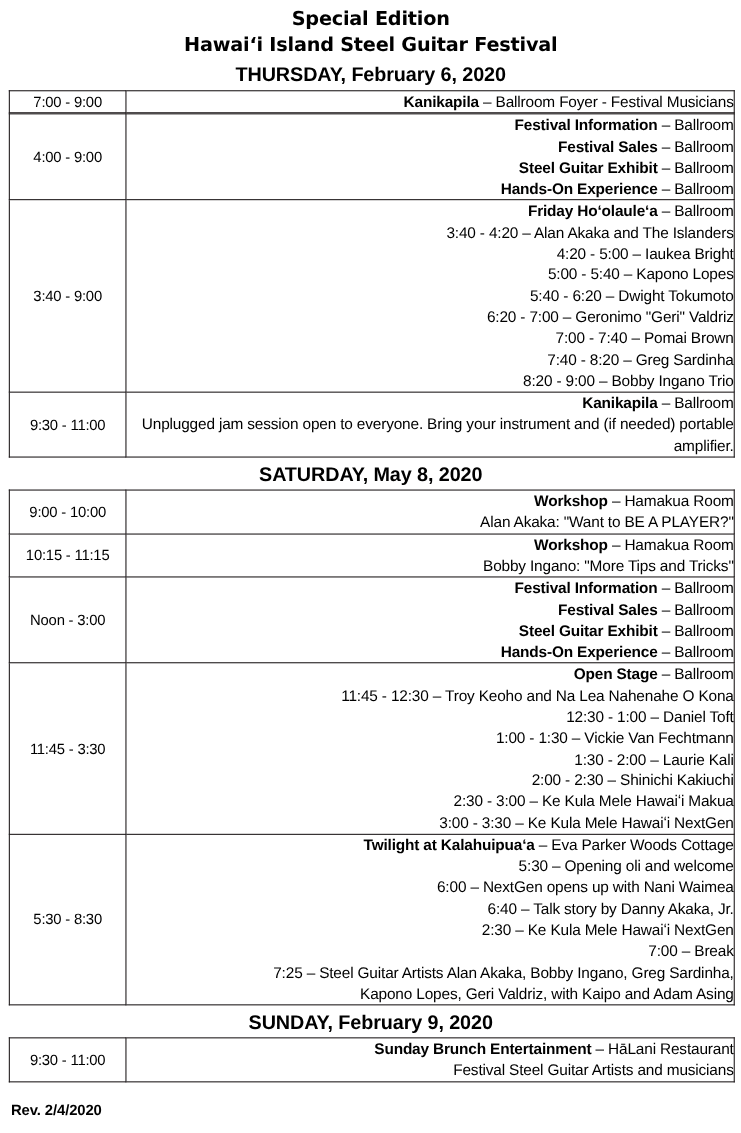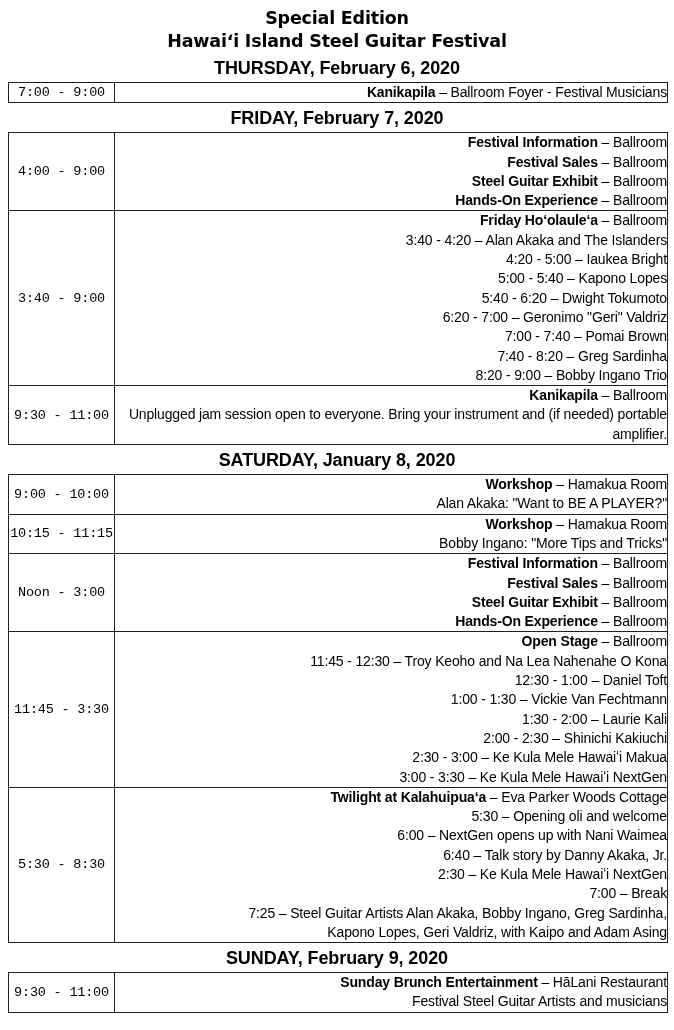--- a/index.html
+++ b/index.html
@@ -58,21 +58,20 @@
     vertical-align: middle;
     padding: 0;
   }
   td.time {
     width: 105px;
     text-align: center;
     font-size: 13.5px;
     letter-spacing: -0.2px;
     padding: 2px 3px;
     white-space: nowrap;
-    font-family: Liberation Mono, monospace;
   }
   td.detail {
     padding: 2px 0 3px 5px;
     vertical-align: top;
   }
   .line {
     font-size: 14px;
     line-height: 19.3px;
     white-space: nowrap;
     letter-spacing: -0.15px;
@@ -112,21 +111,20 @@
       <table class="sched">
         <tbody>
           <tr>
             <td class="time">7:00 - 9:00</td>
             <td class="detail">
               <div class="line"><b>Kanikapila</b><span> – Ballroom Foyer - Festival Musicians</span></div>
             </td>
           </tr>
         </tbody>
       </table>
-      <div class="day-band">FRIDAY, February 7, 2020</div>
       <table class="sched">
         <tbody>
           <tr>
             <td class="time">4:00 - 9:00</td>
             <td class="detail">
               <div class="line"><b>Festival Information</b><span> – Ballroom</span></div>
               <div class="line"><b>Festival Sales</b><span> – Ballroom</span></div>
               <div class="line"><b>Steel Guitar Exhibit</b><span> – Ballroom</span></div>
               <div class="line"><b>Hands-On Experience</b><span> – Ballroom</span></div>
             </td>
@@ -147,21 +145,21 @@
           </tr>
           <tr>
             <td class="time">9:30 - 11:00</td>
             <td class="detail">
               <div class="line"><b>Kanikapila</b><span> – Ballroom</span></div>
               <div class="line wrap"><span>Unplugged jam session open to everyone. Bring your instrument and (if needed) portable amplifier.</span></div>
             </td>
           </tr>
         </tbody>
       </table>
-      <div class="day-band">SATURDAY, January 8, 2020</div>
+      <div class="day-band">SATURDAY, May 8, 2020</div>
       <table class="sched">
         <tbody>
           <tr>
             <td class="time">9:00 - 10:00</td>
             <td class="detail">
               <div class="line"><b>Workshop</b><span> – Hamakua Room</span></div>
               <div class="line"><span>Alan Akaka: "Want to BE A PLAYER?"</span></div>
             </td>
           </tr>
           <tr>

